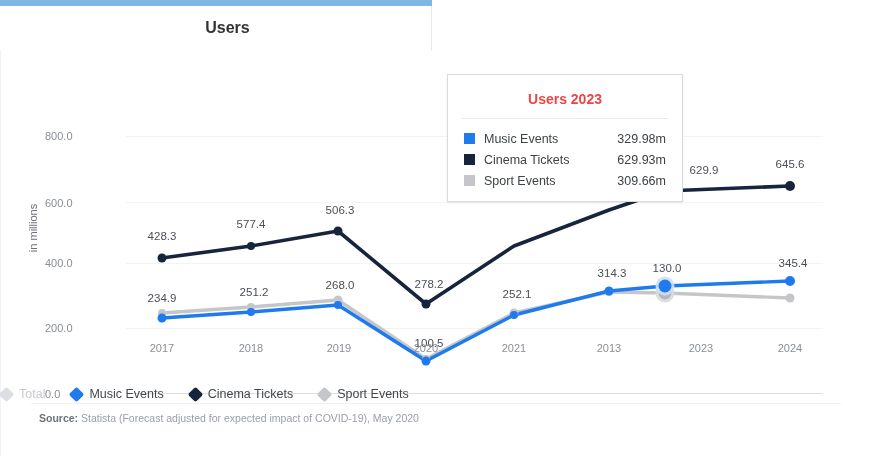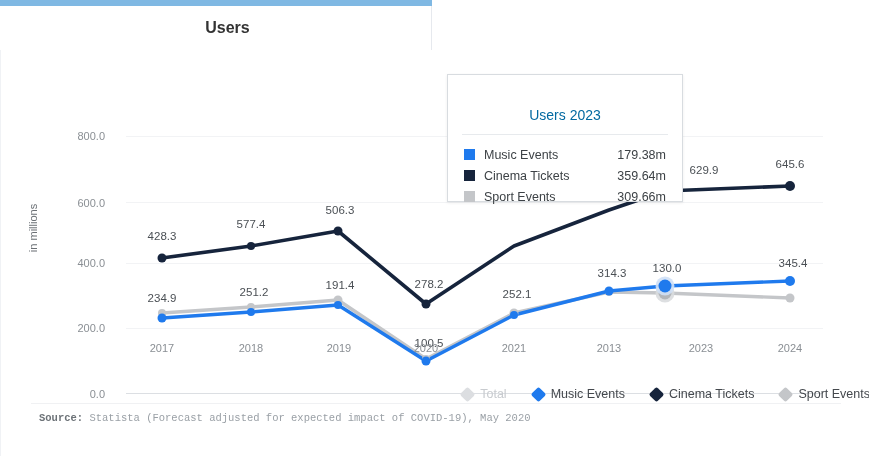--- a/index.html
+++ b/index.html
@@ -53,21 +53,21 @@
 
   
   .chart-wrap{position:absolute;left:0;top:0;width:869px;height:356px;}
   .ylabel{
     position:absolute;left:32px;top:178px;
     transform:translate(-50%,-50%) rotate(-90deg);
     transform-origin:center center;
     font-size:11px;color:#6b7075;white-space:nowrap;
   }
   .ytick{
-    position:absolute;right:0;width:60px;text-align:right;
+    position:absolute;right:0;width:60px;
     font-size:11px;color:#8a8f94;
   }
   .ytick-col{position:absolute;left:42px;top:0;width:62px;height:356px;}
   .gridline{
     position:absolute;left:125px;width:697px;height:1px;background:#f2f3f5;
   }
   .axisline{
     position:absolute;left:125px;width:697px;height:1px;background:#dcdfe3;
   }
   .xtick{
@@ -77,33 +77,33 @@
   svg.plot{position:absolute;left:0;top:0;width:869px;height:356px;overflow:visible;}
   .dlabel{
     position:absolute;font-size:11.5px;color:#4a4f54;white-space:nowrap;
     transform:translate(-50%,0);
     text-align:center;
   }
 
   
   .legend{
     position:absolute;left:0;top:330px;width:869px;height:28px;
-    display:flex;align-items:center;justify-content:flex-end;gap:26px;
+    display:flex;align-items:center;justify-content:flex-start;gap:26px;
   }
   .legend-item{display:flex;align-items:center;gap:7px;font-size:12.5px;color:#44484d;cursor:pointer;}
   .legend-item.disabled{color:#c8cbcf;}
   .legend-mark{
     width:11px;height:11px;transform:rotate(45deg);border-radius:2px;
     display:inline-block;
   }
 
   
   .source{
     position:absolute;left:38px;top:362px;
-    font-size:10.5px;color:#9aa0a6;font-family:Liberation Mono, monospace;
+    font-size:10.5px;color:#9aa0a6;
   }
   .source b{color:#6d7378;font-weight:bold;}
   .srcdiv{
     position:absolute;left:30px;top:353px;width:810px;height:1px;background:#f0f1f3;
   }
 
   
   .info-btn{
     position:absolute;left:744px;top:416px;width:125px;height:40px;
     background:#7fb8e3;color:#ffffff;
@@ -116,22 +116,22 @@
 
   
   .tooltip{
     position:absolute;left:447px;top:74px;width:236px;height:128px;
     background:#ffffff;border:1px solid #d8dce0;
     box-sizing:border-box;
     box-shadow:0 1px 3px rgba(0,0,0,.07);
     z-index:30;
   }
   .tt-title{
-    text-align:center;font-size:14px;font-weight:normal;color:#0369a1;
-    margin-top:32px;
+    text-align:center;font-size:14px;font-weight:bold;color:#ef4444;
+    margin-top:16px;
   }
   .tt-sep{margin:11px 14px 0 14px;height:1px;background:#e7eaed;}
   .tt-rows{margin:9px 16px 0 16px;}
   .tt-row{display:flex;align-items:center;font-size:12.5px;color:#3d4246;height:21px;}
   .tt-sw{width:11px;height:11px;margin-right:9px;flex:0 0 auto;}
   .tt-name{flex:1 1 auto;}
   .tt-val{text-align:right;white-space:nowrap;}
 </style>
 </head>
 <body>
@@ -218,21 +218,21 @@
 
       <div class="dlabel" style="left:161px;top:180px">428.3</div>
       <div class="dlabel" style="left:250px;top:168px">577.4</div>
       <div class="dlabel" style="left:339px;top:154px">506.3</div>
       <div class="dlabel" style="left:428px;top:228px">278.2</div>
       <div class="dlabel" style="left:703px;top:114px">629.9</div>
       <div class="dlabel" style="left:789px;top:108px">645.6</div>
 
       <div class="dlabel" style="left:161px;top:242px">234.9</div>
       <div class="dlabel" style="left:253px;top:236px">251.2</div>
-      <div class="dlabel" style="left:339px;top:229px">191.4</div>
+      <div class="dlabel" style="left:339px;top:229px">268.0</div>
       <div class="dlabel" style="left:428px;top:287px">100.5</div>
       <div class="dlabel" style="left:516px;top:238px">252.1</div>
       <div class="dlabel" style="left:611px;top:217px">314.3</div>
       <div class="dlabel" style="left:666px;top:212px">130.0</div>
       <div class="dlabel" style="left:792px;top:207px">345.4</div>
 
       <div class="xtick" style="left:121px">2017</div>
       <div class="xtick" style="left:210px">2018</div>
       <div class="xtick" style="left:298px">2019</div>
       <div class="xtick" style="left:385px">2020</div>
@@ -268,26 +268,26 @@
     </div>
   </div>
 
   <div class="tooltip">
     <div class="tt-title">Users 2023</div>
     <div class="tt-sep"></div>
     <div class="tt-rows">
       <div class="tt-row">
         <span class="tt-sw" style="background:#1f7aed"></span>
         <span class="tt-name">Music Events</span>
-        <span class="tt-val">179.38m</span>
+        <span class="tt-val">329.98m</span>
       </div>
       <div class="tt-row">
         <span class="tt-sw" style="background:#16243c"></span>
         <span class="tt-name">Cinema Tickets</span>
-        <span class="tt-val">359.64m</span>
+        <span class="tt-val">629.93m</span>
       </div>
       <div class="tt-row">
         <span class="tt-sw" style="background:#c4c6c9"></span>
         <span class="tt-name">Sport Events</span>
         <span class="tt-val">309.66m</span>
       </div>
     </div>
   </div>
 
 

